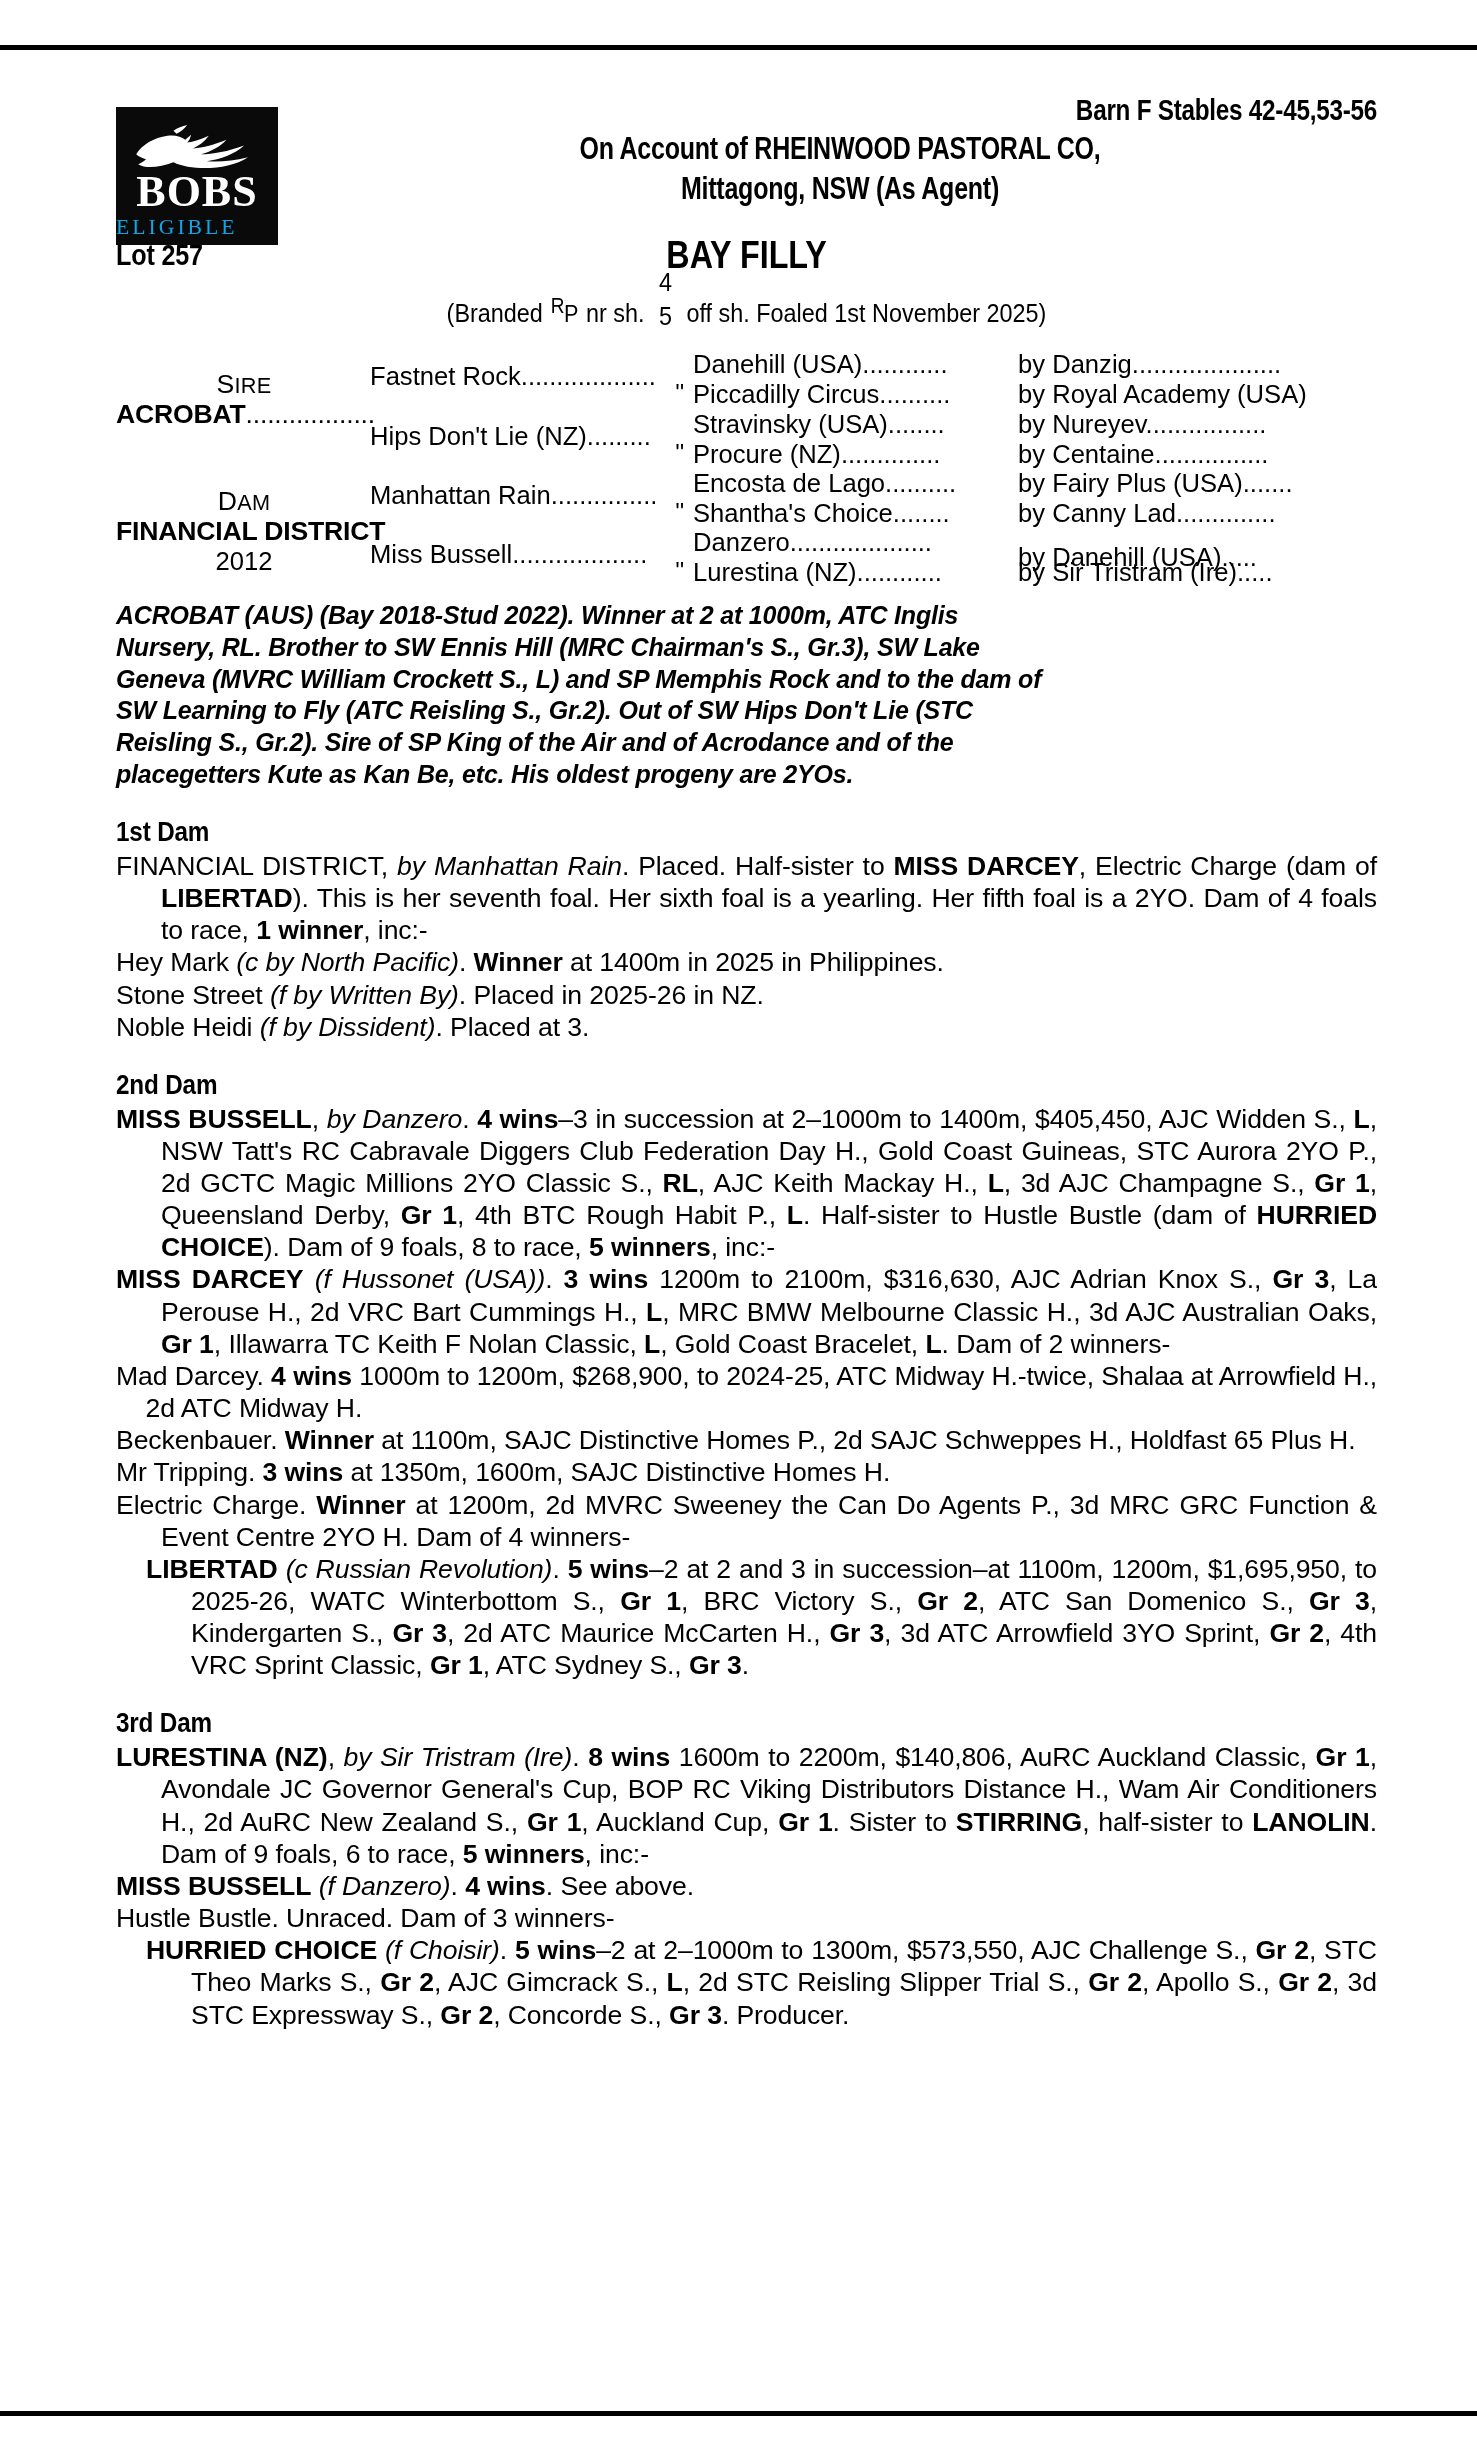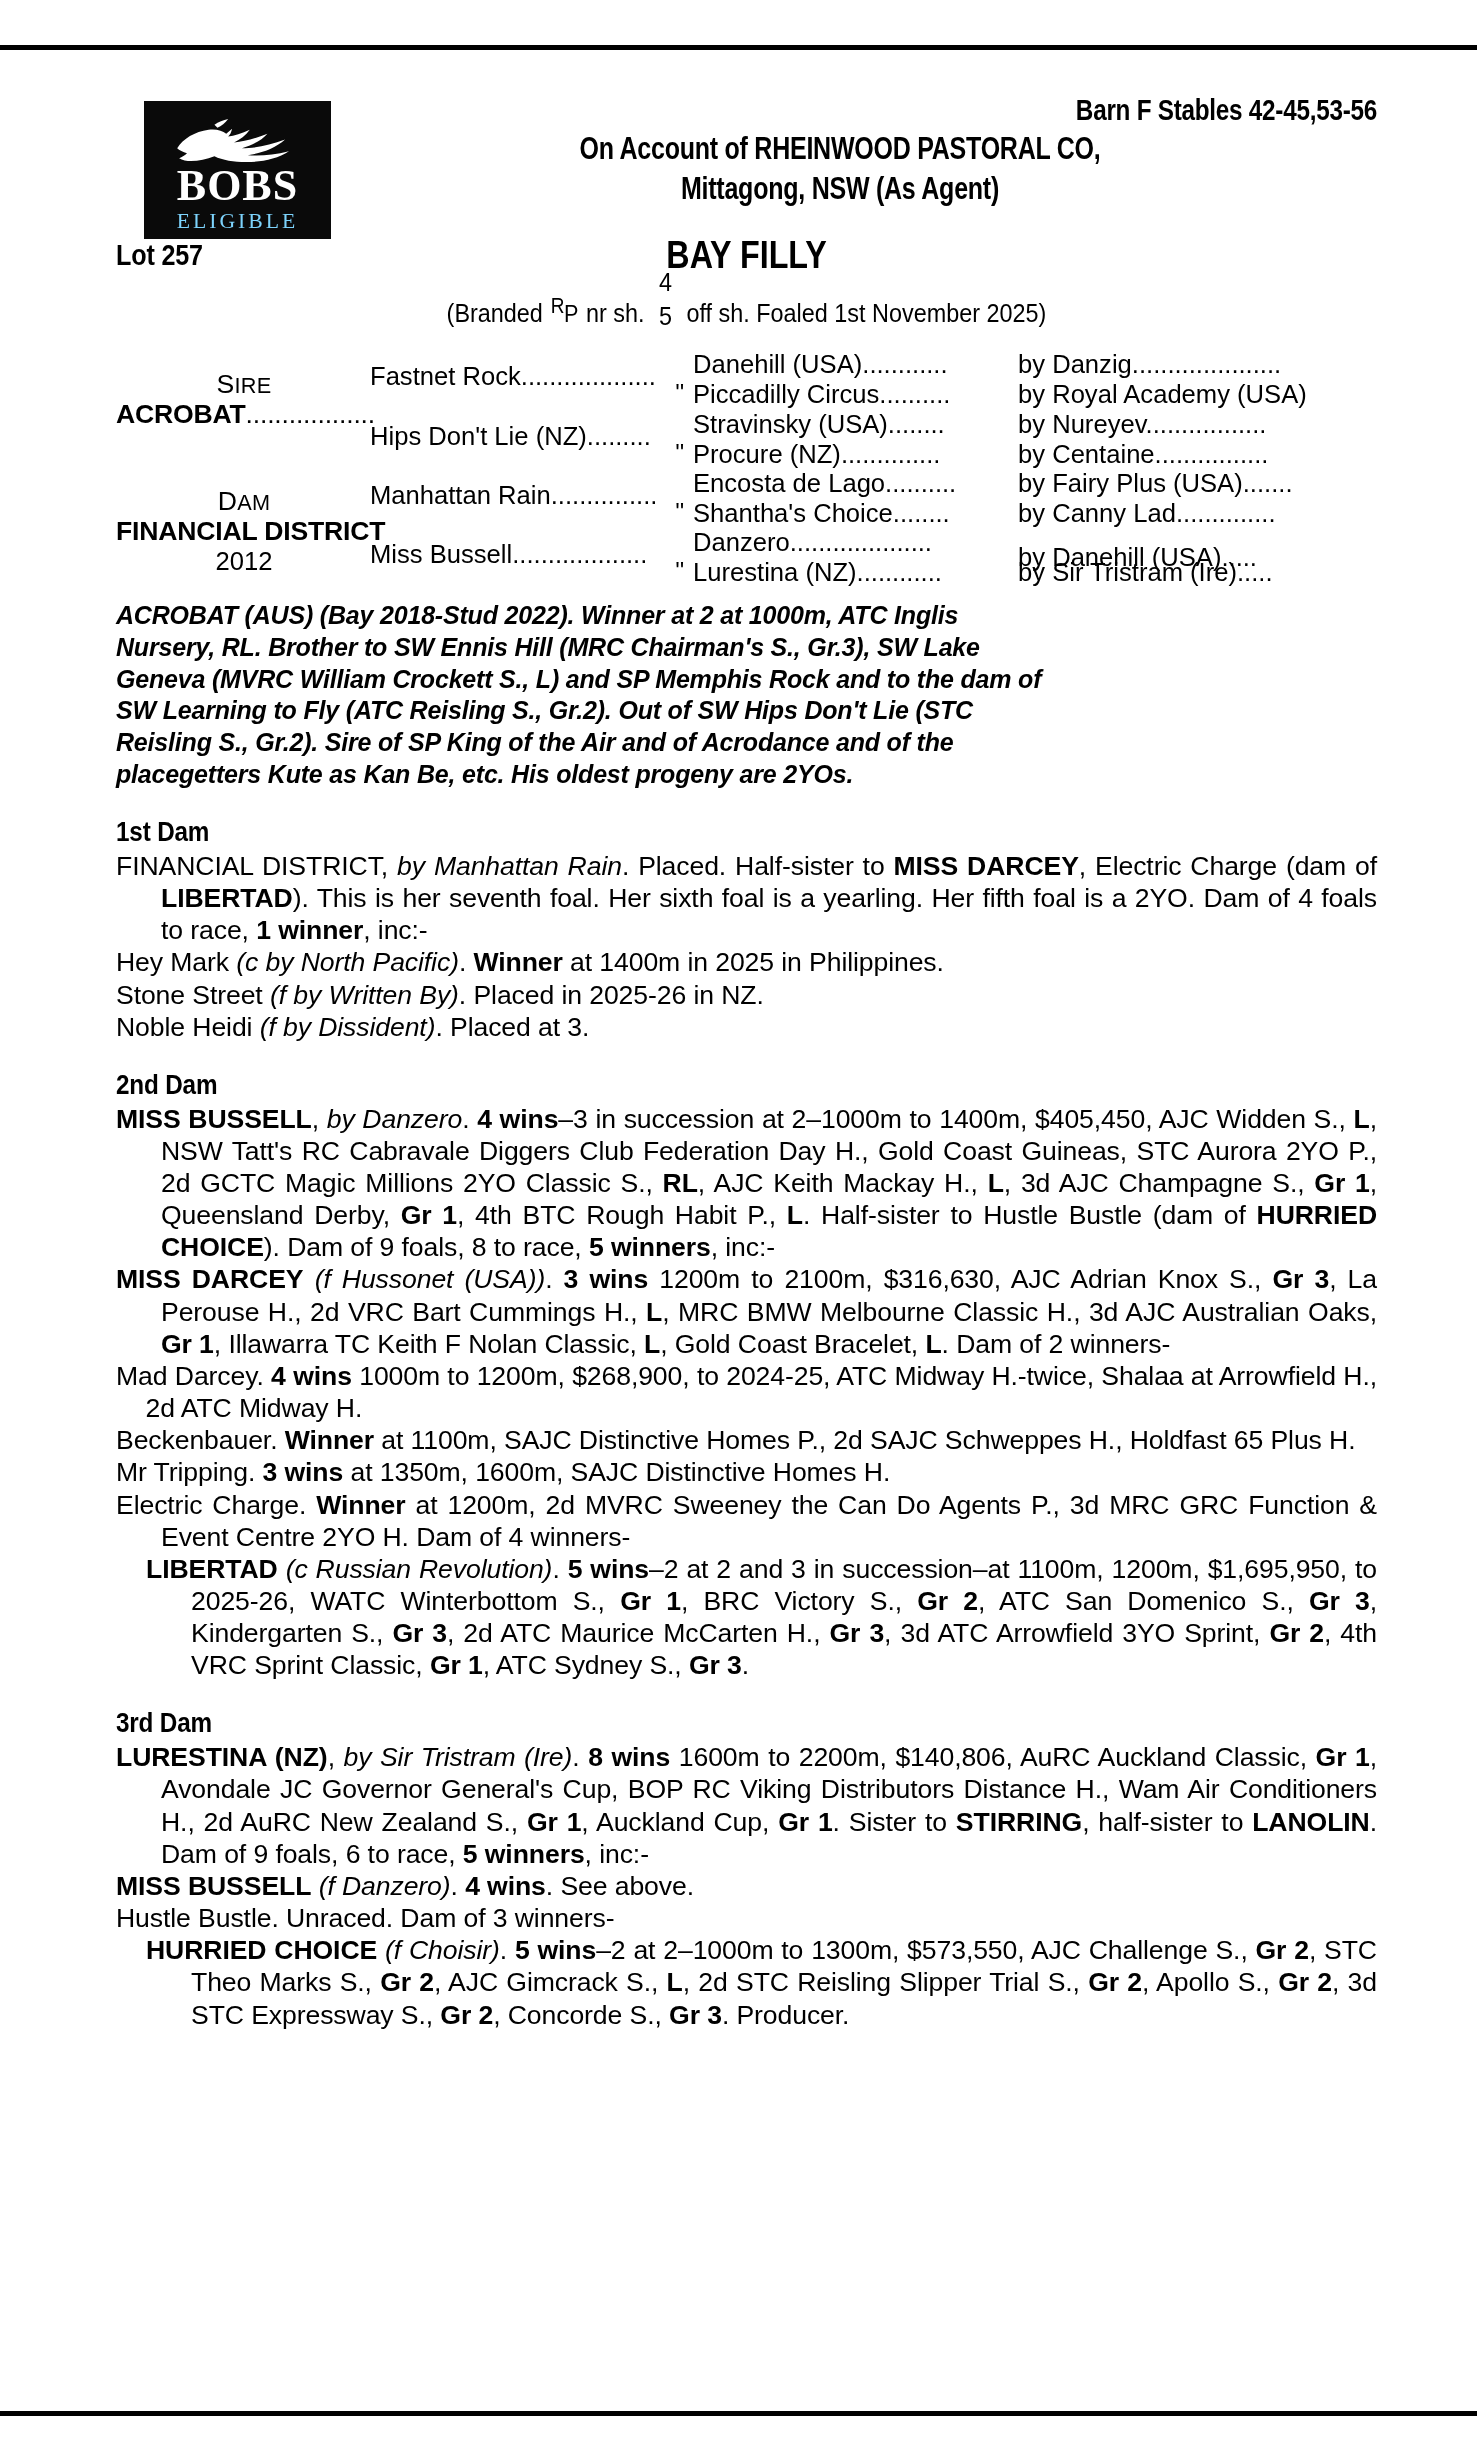--- a/index.html
+++ b/index.html
@@ -43,26 +43,25 @@
     width: 1261px;
   }
 
   
   .header-row {
     position: relative;
     height: 146px;
   }
   .bobs-logo {
     position: absolute;
-    left: 0; top: 10px;
-    width: 187px;
+    left: 0; top: 16px;
+    width: 162px;
     height: 138px;
     background: #0a0a0a;
     overflow: hidden;
-    margin-left: 28px;
   }
   .bobs-horse {
     position: absolute;
     left: 50%;
     top: 13.8px;
     transform: translateX(-50%);
     width: 138px;
     height: 51px;
   }
   .bobs-word {
@@ -74,22 +73,22 @@
     font-family: "Liberation Serif", serif;
     font-size: 44px;
     font-weight: 700;
     letter-spacing: 1px;
     line-height: 1;
   }
   .bobs-sub {
     position: absolute;
     left: 0; right: 0;
     top: 110px;
-    text-align: center;
-    color: #7dd3fc;
+    text-align: left;
+    color: #0ea5e9;
     font-family: "Liberation Serif", serif;
     font-size: 21.7px;
     font-weight: 400;
     letter-spacing: 3px;
     line-height: 1;
   }
   .header-text {
     position: absolute;
     left: 187px;
     top: 0;

